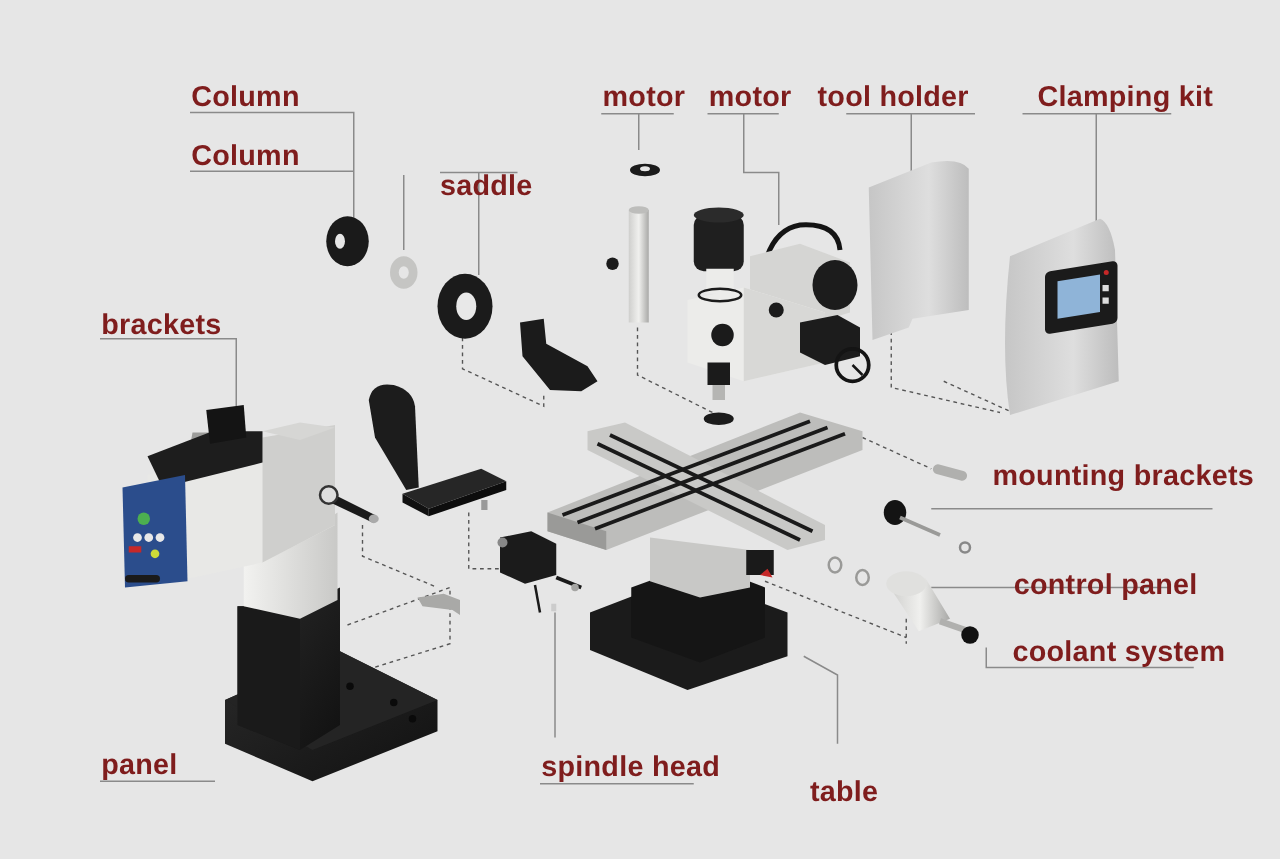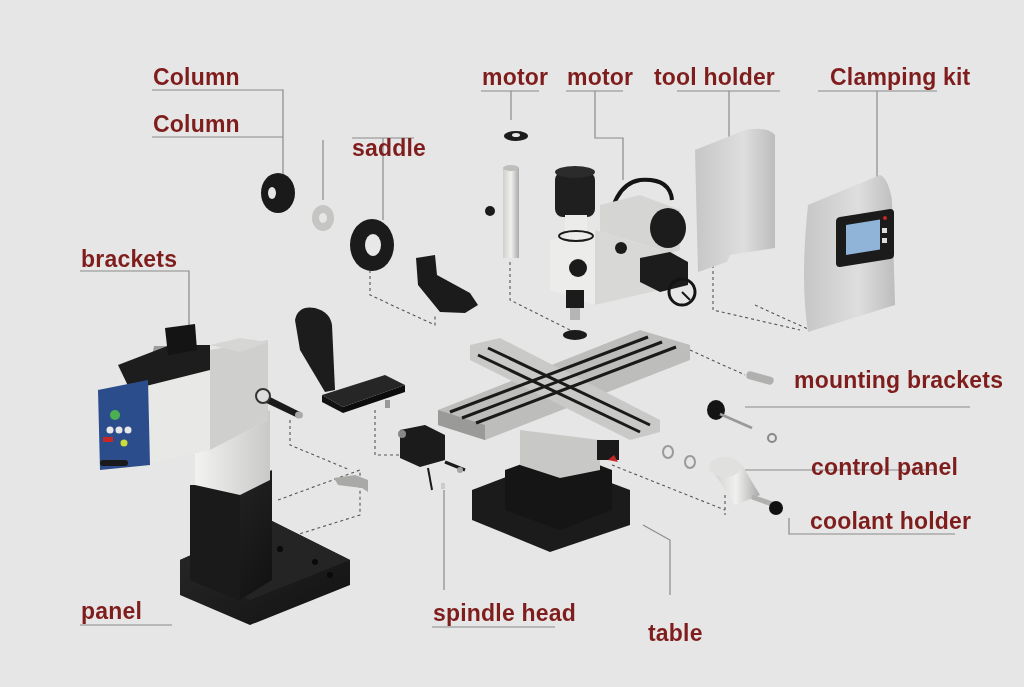--- a/index.html
+++ b/index.html
@@ -247,16 +247,16 @@
 <div class="label" style="left:153px;top:66px;">Column</div>
 <div class="label" style="left:153px;top:113px;">Column</div>
 <div class="label" style="left:352px;top:101px;margin-top:36px;">saddle</div>
 <div class="label" style="left:482px;top:66px;">motor</div>
 <div class="label" style="left:567px;top:66px;">motor</div>
 <div class="label" style="left:654px;top:66px;">tool holder</div>
 <div class="label" style="left:830px;top:66px;">Clamping kit</div>
 <div class="label" style="left:81px;top:248px;">brackets</div>
 <div class="label" style="left:794px;top:369px;">mounting brackets</div>
 <div class="label" style="left:811px;top:456px;">control panel</div>
-<div class="label" style="left:810px;top:510px;">coolant holder</div>
+<div class="label" style="left:810px;top:510px;">coolant system</div>
 <div class="label" style="left:81px;top:600px;">panel</div>
 <div class="label" style="left:433px;top:602px;">spindle head</div>
 <div class="label" style="left:648px;top:622px;">table</div>
 
 </body></html>

